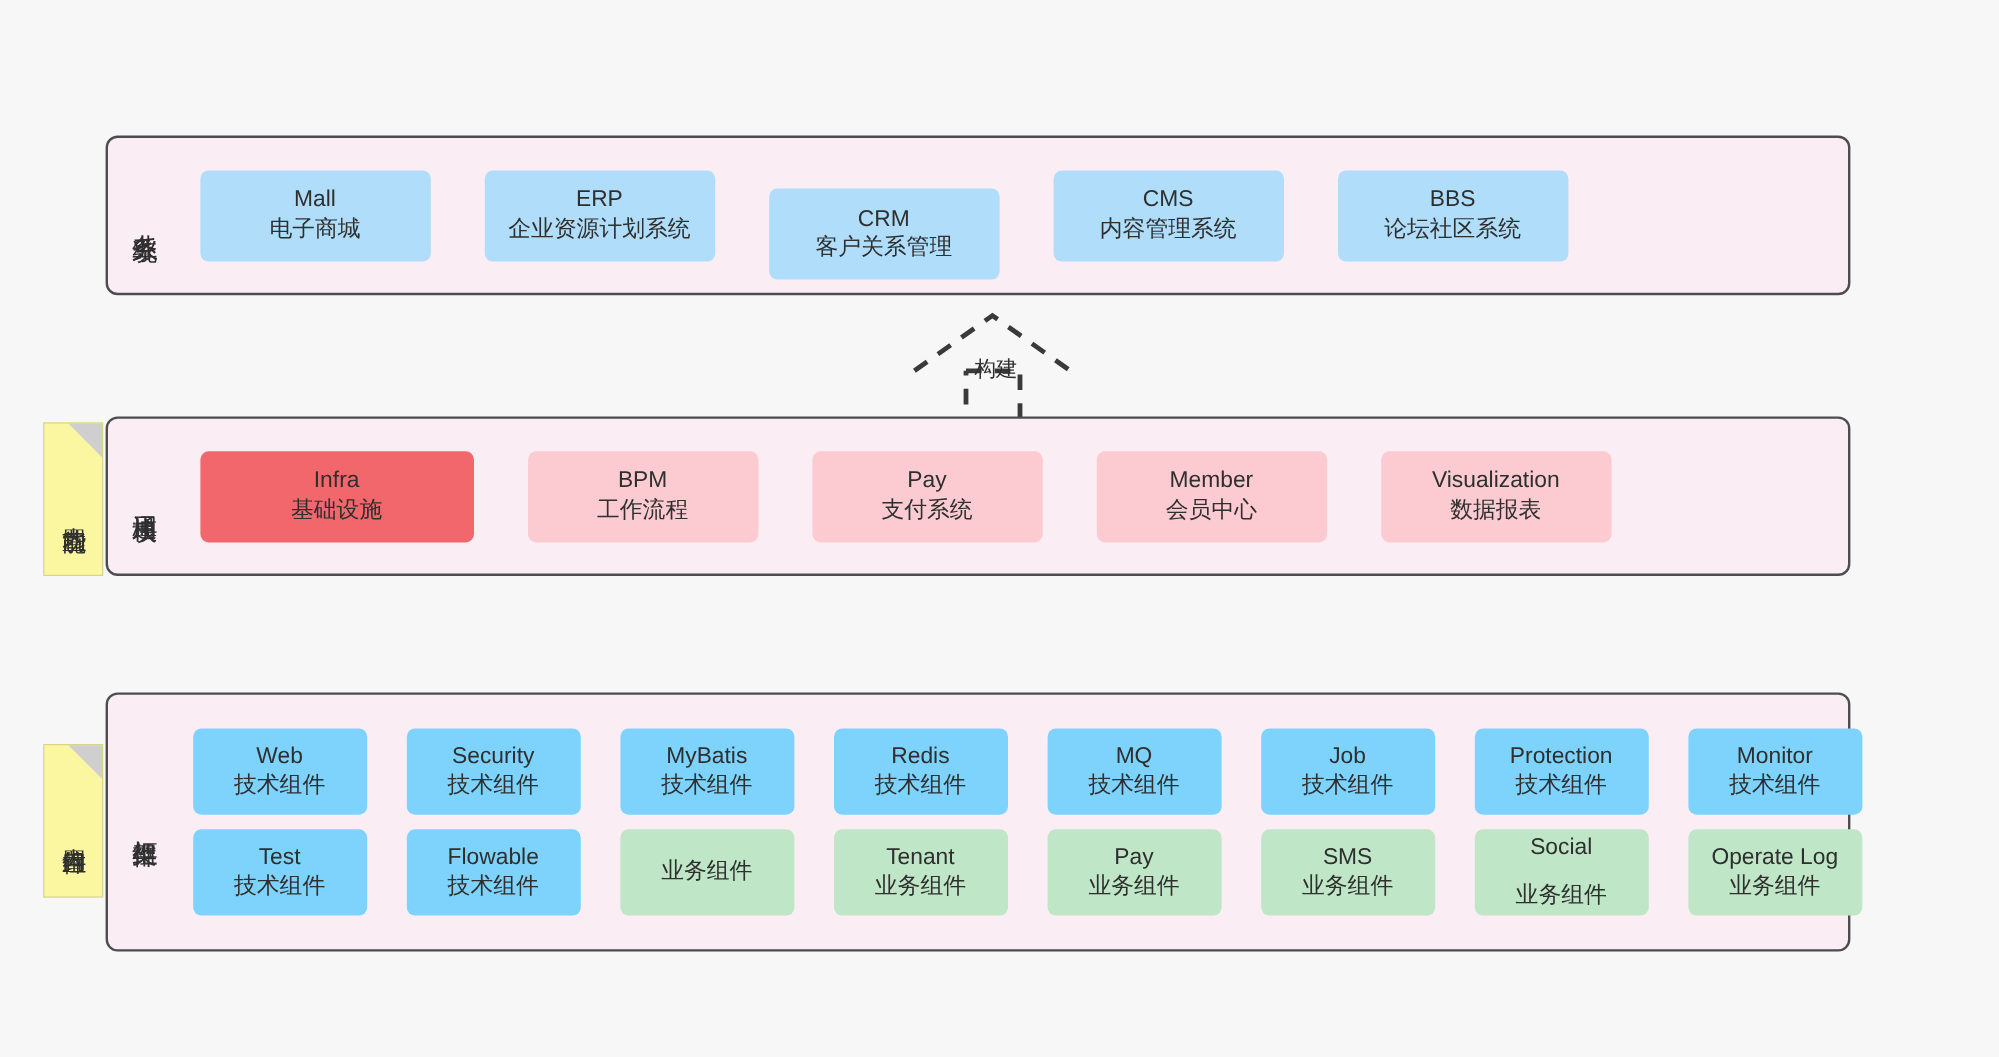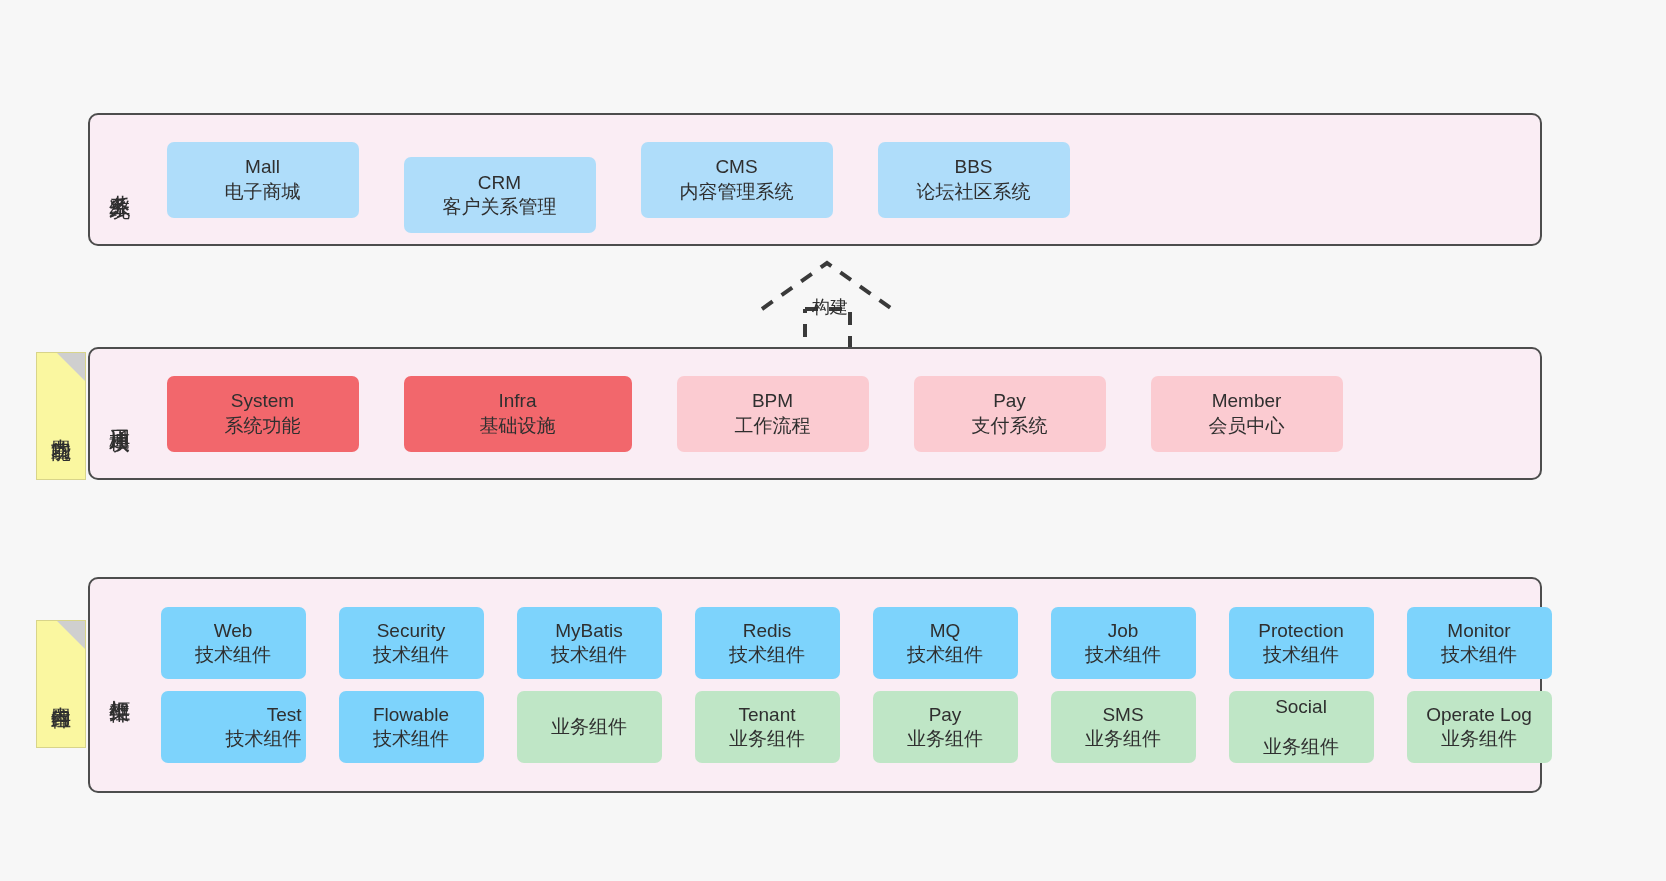--- a/index.html
+++ b/index.html
@@ -135,20 +135,24 @@
 <div id="diagram">
 
   <div class="layer" id="layer-business" style="left:88px; top:113px; width:1454px; height:133px;">
     <div class="layer-title">业务系统</div>
     <div class="layer-body">
       <div class="row" id="row-business-0">
           <div class="card blue" style="width: 192px; height: 76px; margin-left: 22.5px; margin-right: 22.5px;">
             <span class="en">Mall</span>
             <span class="cn">电子商城</span>
           </div>
+          <div class="card blue" style="width: 192px; height: 76px; margin-left: 22.5px; margin-right: 22.5px;">
+            <span class="en">ERP</span>
+            <span class="cn">企业资源计划系统</span>
+          </div>
           <div class="card blue" style="width: 192px; height: 76px; margin-left: 22.5px; margin-right: 22.5px; margin-top: 31px;">
             <span class="en">CRM</span>
             <span class="cn">客户关系管理</span>
           </div>
           <div class="card blue" style="width: 192px; height: 76px; margin-left: 22.5px; margin-right: 22.5px;">
             <span class="en">CMS</span>
             <span class="cn">内容管理系统</span>
           </div>
           <div class="card blue" style="width: 192px; height: 76px; margin-left: 22.5px; margin-right: 22.5px;">
             <span class="en">BBS</span>
@@ -168,39 +172,39 @@
 
   <div class="sticky" style="left:36px; top:352px; width:50px; height:128px;">
     <div class="fold"></div>
     <span>内置功能</span>
   </div>
 
   <div class="layer" id="layer-common" style="left:88px; top:347px; width:1454px; height:133px;">
     <div class="layer-title">通用模块</div>
     <div class="layer-body">
       <div class="row" id="row-common-0">
-          <div class="card red" style="width: 192px; height: 76px; margin-left: 22.5px; margin-right: 22.5px;">
-            <span class="en">System</span>
-            <span class="cn">系统功能</span>
-          </div>
           <div class="card red" style="width: 228px; height: 76px; margin-left: 22.5px; margin-right: 22.5px;">
             <span class="en">Infra</span>
             <span class="cn">基础设施</span>
           </div>
           <div class="card pinkish" style="width: 192px; height: 76px; margin-left: 22.5px; margin-right: 22.5px;">
             <span class="en">BPM</span>
             <span class="cn">工作流程</span>
           </div>
           <div class="card pinkish" style="width: 192px; height: 76px; margin-left: 22.5px; margin-right: 22.5px;">
             <span class="en">Pay</span>
             <span class="cn">支付系统</span>
           </div>
           <div class="card pinkish" style="width: 192px; height: 76px; margin-left: 22.5px; margin-right: 22.5px;">
             <span class="en">Member</span>
             <span class="cn">会员中心</span>
+          </div>
+          <div class="card pinkish" style="width: 192px; height: 76px; margin-left: 22.5px; margin-right: 22.5px;">
+            <span class="en">Visualization</span>
+            <span class="cn">数据报表</span>
           </div>
         </div>
     </div>
   </div>
 
 
   <div class="sticky" style="left:36px; top:620px; width:50px; height:128px;">
     <div class="fold"></div>
     <span>内置组件</span>
   </div>
@@ -236,21 +240,21 @@
           <div class="card green" style="width: 145px; height: 72px; margin-left: 16.5px; margin-right: 16.5px;">
             <span class="en">Protection</span>
             <span class="cn">技术组件</span>
           </div>
           <div class="card green" style="width: 145px; height: 72px; margin-left: 16.5px; margin-right: 16.5px;">
             <span class="en">Monitor</span>
             <span class="cn">技术组件</span>
           </div>
         </div>
       <div class="row" id="row-framework-1">
-          <div class="card green" style="width: 145px; height: 72px; margin-left: 16.5px; margin-right: 16.5px; align-items: flex-end;">
+          <div class="card green" style="width: 145px; height: 72px; margin-left: 16.5px; margin-right: 16.5px;">
             <span class="en">Test</span>
             <span class="cn">技术组件</span>
           </div>
           <div class="card green" style="width: 145px; height: 72px; margin-left: 16.5px; margin-right: 16.5px;">
             <span class="en">Flowable</span>
             <span class="cn">技术组件</span>
           </div>
           <div class="card lgreen" style="width: 145px; height: 72px; margin-left: 16.5px; margin-right: 16.5px;">
             <span class="cn">业务组件</span>
           </div>

